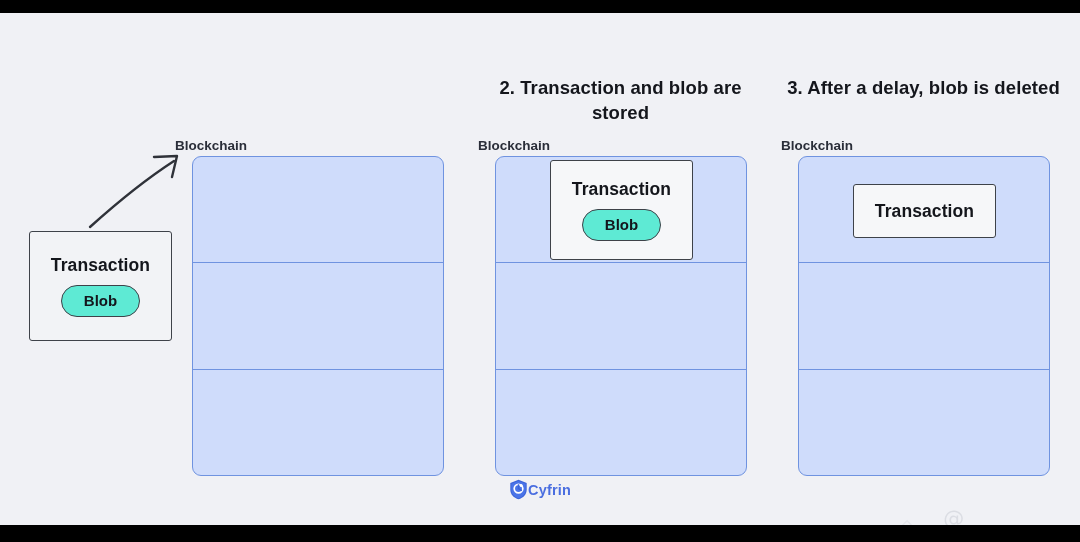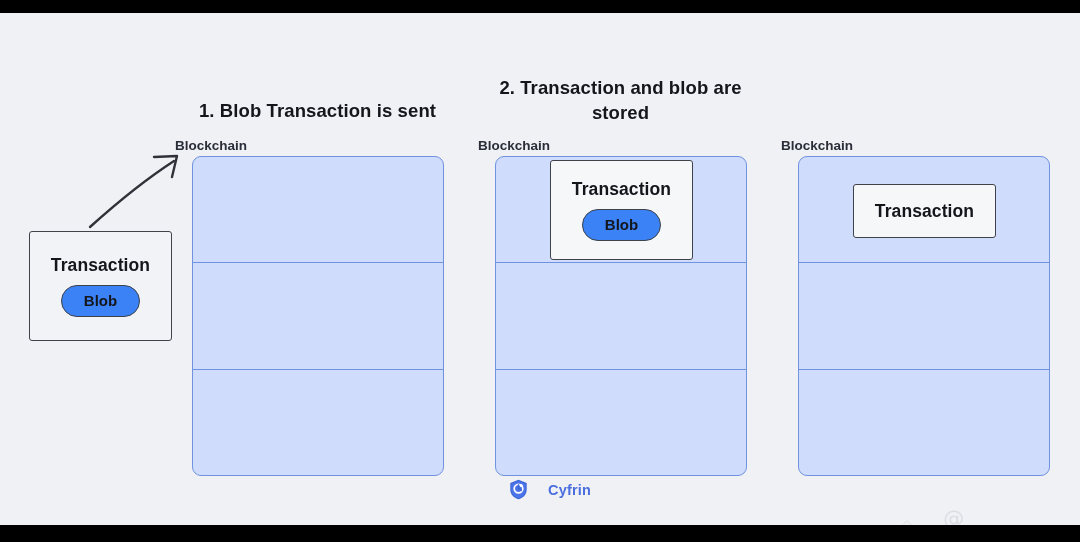--- a/index.html
+++ b/index.html
@@ -98,39 +98,39 @@
   .tx-title {
     font-size: 17.5px;
     font-weight: bold;
     color: #14161c;
     letter-spacing: 0.1px;
   }
   .blob-pill {
     margin-top: 9px;
     border: 1.7px solid #3e4249;
     border-radius: 999px;
-    background: #3b82f6;
+    background: #5eead4;
     padding: 6px 22px 7px 22px;
     font-size: 15px;
     font-weight: bold;
     color: #14161c;
   }
 
   
   .arrow-svg {
     position: absolute;
     pointer-events: none;
   }
 
   
   .brand {
     position: absolute;
     display: flex;
     align-items: center;
-    gap: 20px;
+    gap: 0;
   }
   .brand-name {
     font-size: 14.5px;
     font-weight: bold;
     color: #4a6ee0;
     letter-spacing: 0.2px;
   }
 
   
   .watermark {
@@ -160,21 +160,20 @@
       <div class="tx-title">Transaction</div>
       <div class="blob-pill">Blob</div>
     </div>
 
     <svg class="arrow-svg" style="left:82px; top:130px;" width="110" height="92" viewBox="0 0 110 92">
       <path d="M8 84 C 28 66, 58 40, 92 18" stroke="#2f3239" stroke-width="2.4" fill="none" stroke-linecap="round"></path>
       <path d="M72 14 L95 13 L90 34" stroke="#2f3239" stroke-width="2.4" fill="none" stroke-linecap="round" stroke-linejoin="round"></path>
     </svg>
 
     <div class="panel" style="left:175px; width:285px; height:445px;">
-      <div class="panel-title" style="top:53px;">1. Blob Transaction is sent</div>
       <div class="panel-subtitle" style="top:93px;">Blockchain</div>
 
       <div class="blockchain" style="left:17px; top:111px; width:252px; height:320px;">
         <div class="block"></div>
         <div class="block"></div>
         <div class="block"></div>
       </div>
     </div>
 
     <div class="panel" style="left:478px; width:285px; height:445px;">
@@ -187,20 +186,21 @@
         <div class="block"></div>
       </div>
 
       <div class="tx-card" style="left:72px; top:115px; width:143px; height:100px;">
         <div class="tx-title">Transaction</div>
         <div class="blob-pill">Blob</div>
       </div>
     </div>
 
     <div class="panel" style="left:781px; width:285px; height:445px;">
+      <div class="panel-title" style="top:30px;">3. After a delay, blob is deleted</div>
       <div class="panel-subtitle" style="top:93px;">Blockchain</div>
 
       <div class="blockchain" style="left:17px; top:111px; width:252px; height:320px;">
         <div class="block"></div>
         <div class="block"></div>
         <div class="block"></div>
       </div>
 
       <div class="tx-card" style="left:72px; top:139px; width:143px; height:54px;">
         <div class="tx-title">Transaction</div>

